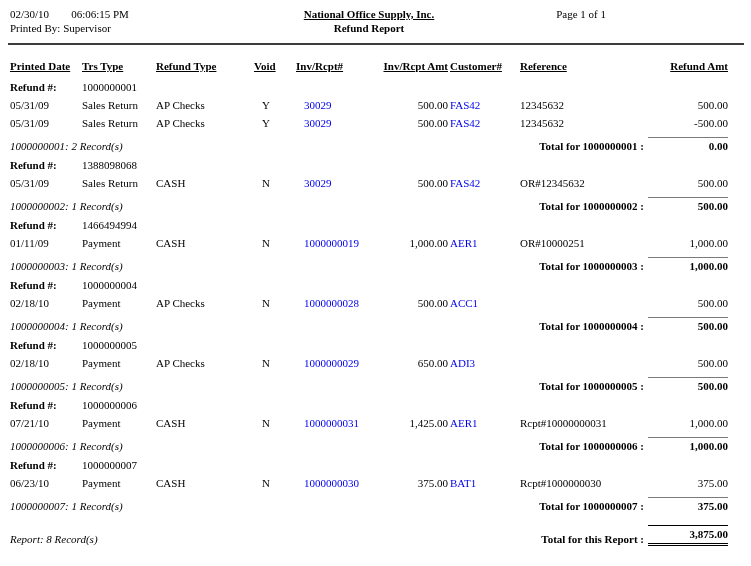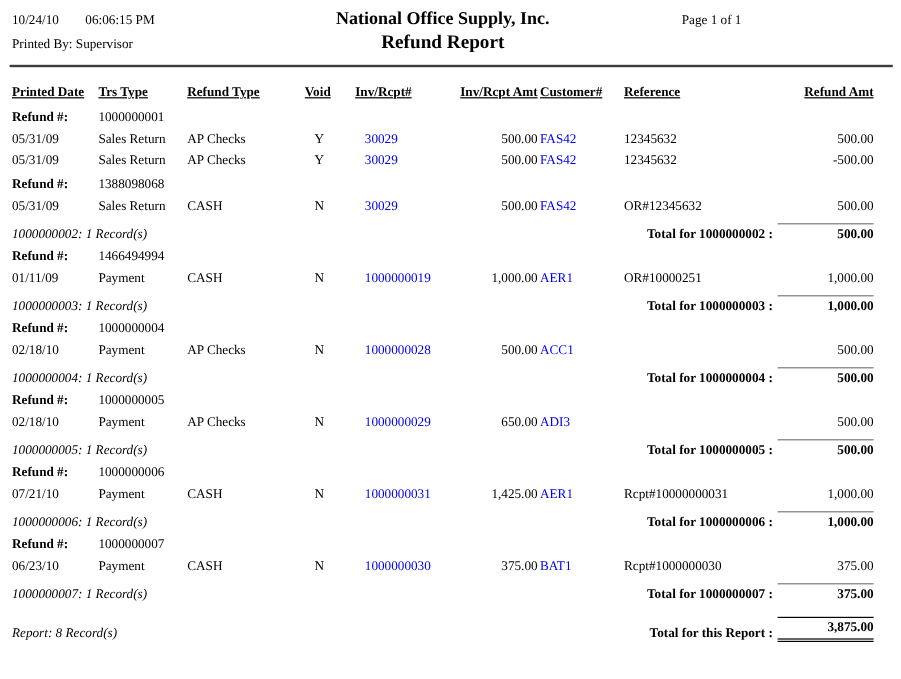--- a/index.html
+++ b/index.html
@@ -13,22 +13,22 @@
     font-family:"Liberation Serif","DejaVu Serif",serif;
     font-size:11px;color:#000;
     overflow:hidden;
   }
   
   .ph-row{display:grid;grid-template-columns:1fr auto 1fr;align-items:baseline;}
   .ph-left{text-align:left;white-space:nowrap;}
   .ph-time{margin-left:22px;}
   .ph-center{text-align:center;}
   .ph-right{text-align:center;white-space:nowrap;}
-  .company{font-weight:bold;font-size:15px;}
-  .title{font-weight:bold;font-size:16px;margin-top:2px;}
+  .company{font-weight:bold;font-size:11px;text-decoration:underline;}
+  .title{font-weight:bold;font-size:11px;margin-top:2px;}
   .header-rule{border-bottom:2px solid #3c3c3c;margin-top:9px;margin-left:-2px;margin-right:-16px;}
   
   .grid{display:grid;grid-template-columns:72px 74px 98px 42px 80px 72px 72px 150px 58px;align-items:baseline;}
   .c4{padding-left:8px;}
   .c5{padding-left:8px;}
   .c6{text-align:right;}
   .c7{padding-left:2px;}
   .c9{text-align:right;white-space:nowrap;}
   
   .colheads{margin-top:14px;height:16px;line-height:15px;font-weight:bold;}
@@ -56,21 +56,21 @@
     padding-bottom:2px;
   }
 </style>
 </head>
 <body>
 
 <div class="page">
 
   <div class="ph-row">
     <div class="ph-left">
-      <span>10/24/10</span><span class="ph-time">06:06:15 PM</span>
+      <span>02/30/10</span><span class="ph-time">06:06:15 PM</span>
     </div>
     <div class="ph-center company">National Office Supply, Inc.</div>
     <div class="ph-right">Page 1 of 1</div>
   </div>
   <div class="ph-row">
     <div class="ph-left">Printed By: Supervisor</div>
     <div class="ph-center title">Refund Report</div>
     <div class="ph-right"></div>
   </div>
   <div class="header-rule"></div>
@@ -111,20 +111,25 @@
     <span class="cell c2">Sales Return</span>
     <span class="cell c3">AP Checks</span>
     <span class="cell c4">Y</span>
     <span class="cell c5 link">30029</span>
     <span class="cell c6">500.00</span>
     <span class="cell c7 link">FAS42</span>
     <span class="cell c8">12345632</span>
     <span class="cell c9">-500.00</span>
   </div>
 </div>
+    <div class="summary-row">
+      <span class="rec-summary">1000000001: 2 Record(s)</span>
+      <span class="total-label">Total for 1000000001 :</span>
+      <span class="total-amount">0.00</span>
+    </div>
   </div>
 
   <div class="group">
     <div class="grid refund-row">
       <span class="c1">Refund #:</span>
       <span class="c2 refnum">1388098068</span>
     </div>
     <div class="rows">
   <div class="grid data-row">
     <span class="cell c1">05/31/09</span>

